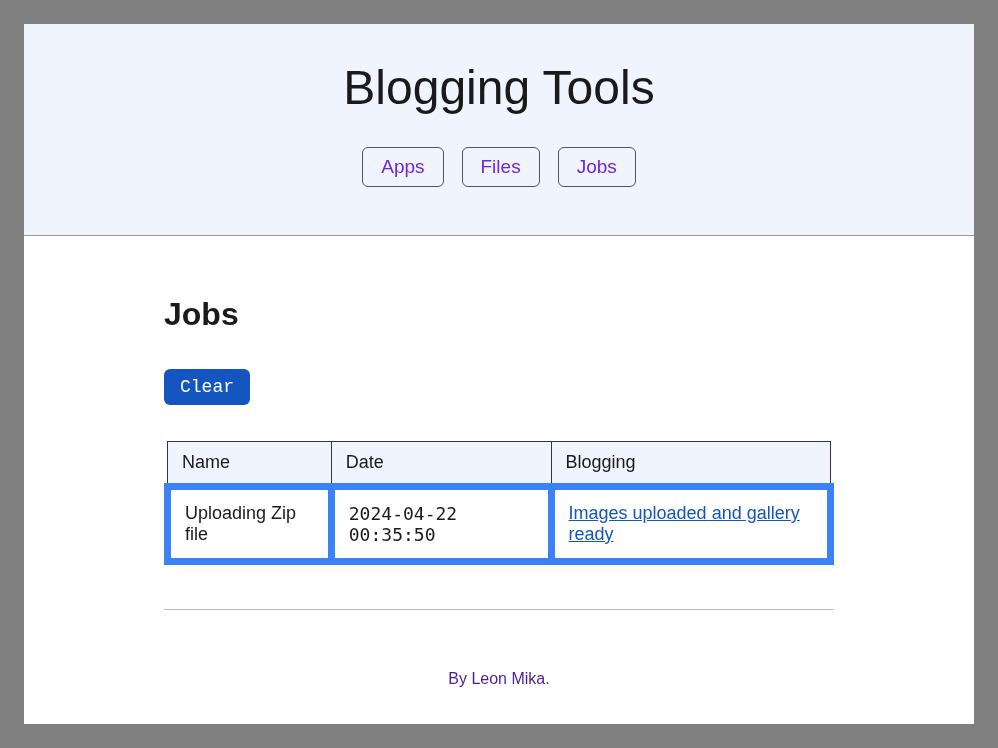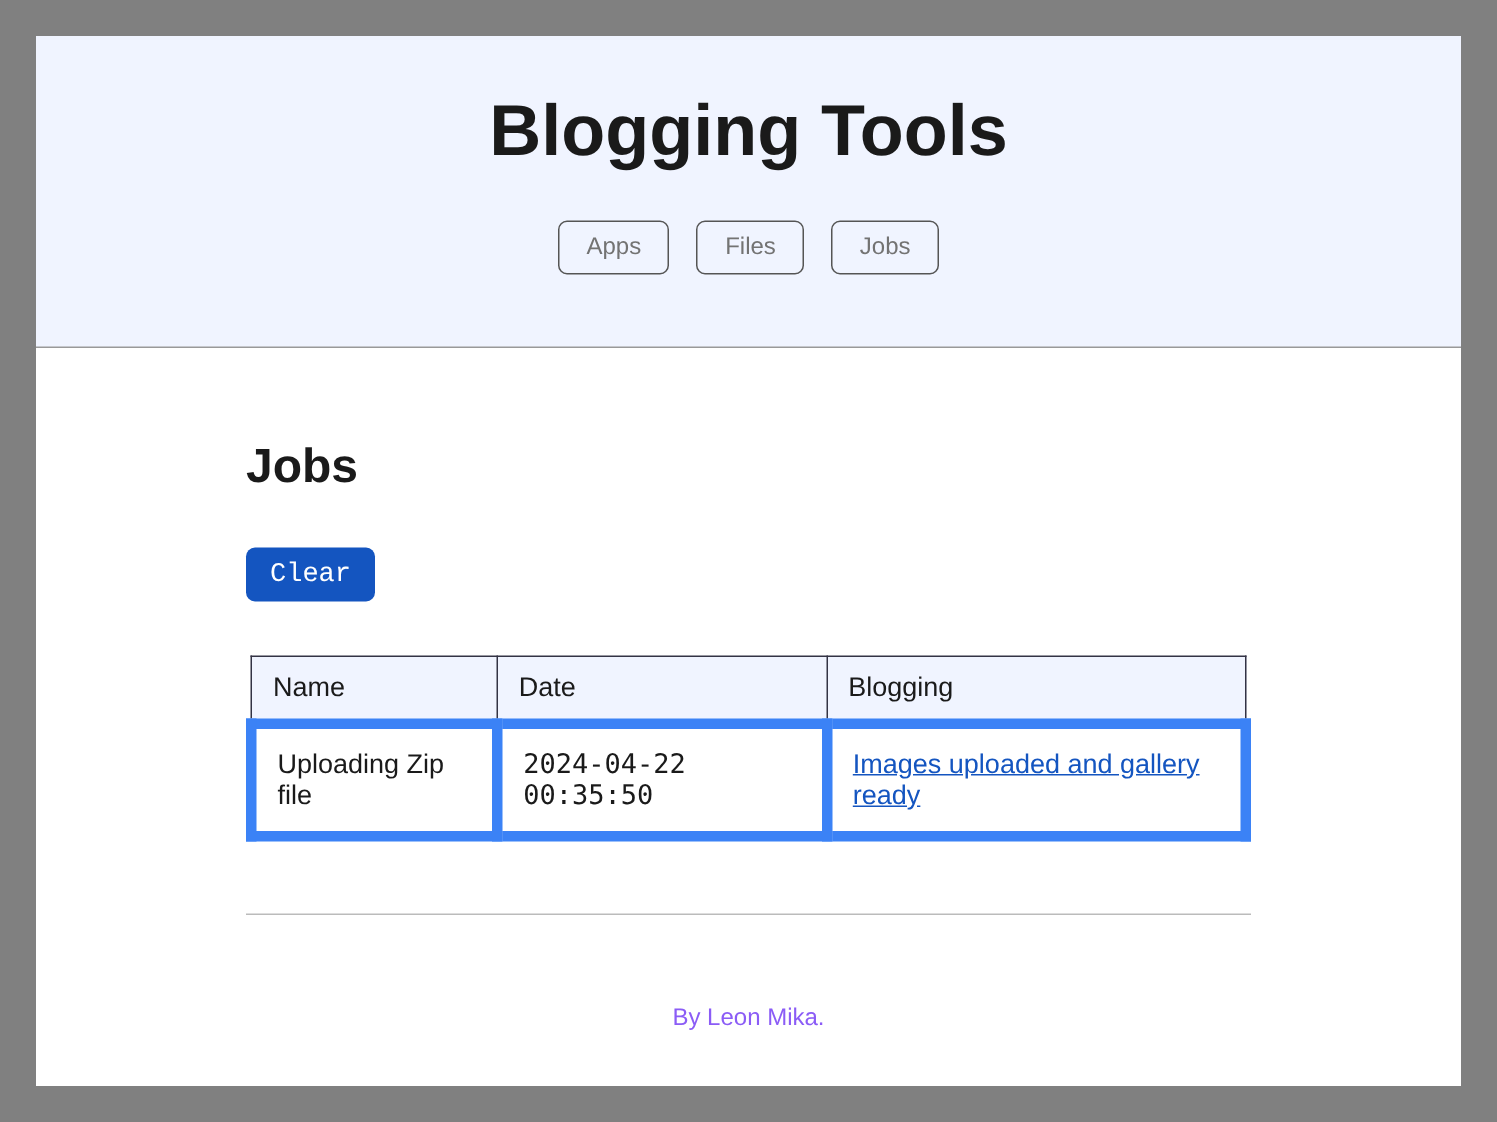--- a/index.html
+++ b/index.html
@@ -23,36 +23,36 @@
       overflow: hidden;
     }
     .header {
       background: #f0f4ff;
       border-bottom: 1px solid #999;
       padding: 36px 0 48px 0;
       text-align: center;
     }
     .header-title {
       font-size: 48px;
-      font-weight: 700;
+      font-weight: 400;
       color: #1a1a1a;
       margin-bottom: 32px;
     }
     .nav-buttons {
       display: flex;
       justify-content: center;
       gap: 18px;
     }
     .nav-button {
       background: #f0f4ff;
       border: 1px solid #555;
       border-radius: 6px;
       padding: 8px 18px;
-      font-size: 16px;
-      color: #737373;
+      font-size: 19px;
+      color: #6d28d9;
       cursor: pointer;
       font-family: inherit;
     }
     .main {
       padding: 60px 140px 0 140px;
       flex: 1;
     }
     .page-title {
       font-size: 32px;
       font-weight: 800;
@@ -101,21 +101,21 @@
       padding: 0 140px 36px 140px;
     }
     .footer hr {
       border: none;
       border-top: 1px solid #bbb;
       margin-bottom: 60px;
     }
     .footer-text {
       text-align: center;
       font-size: 16px;
-      color: #8b5cf6;
+      color: #4c1d95;
     }
   </style>
 </head>
 <body>
 
 <div class="app-window">
   <header class="header">
     <h1 class="header-title">Blogging Tools</h1>
     <nav class="nav-buttons">
       <button class="nav-button">Apps</button>

